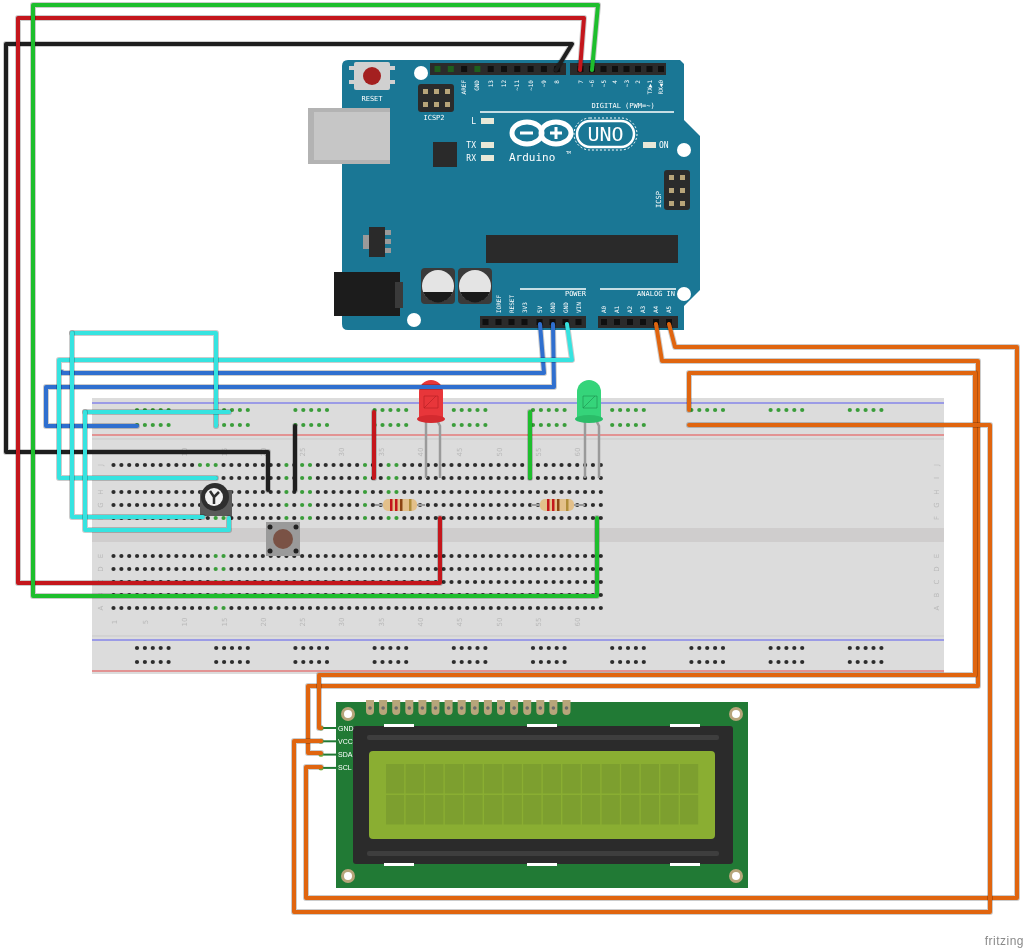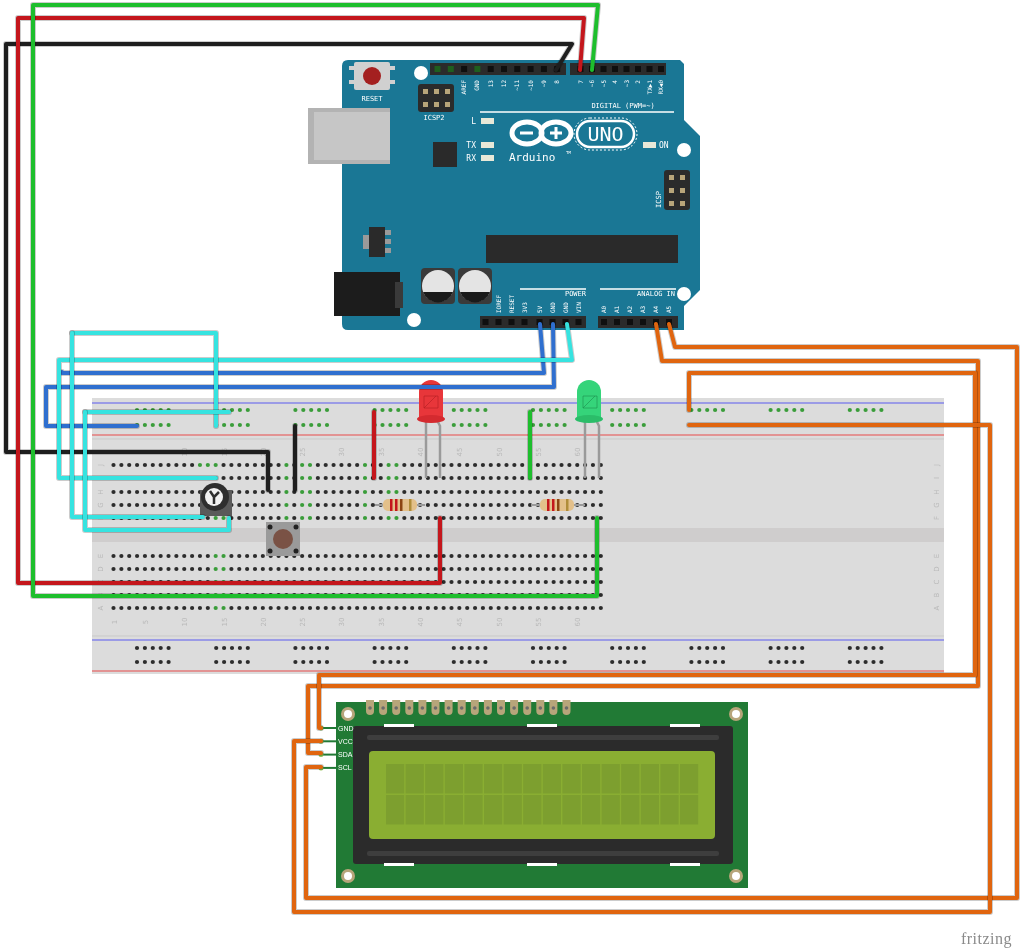--- a/index.html
+++ b/index.html
@@ -1,21 +1,21 @@
 <!DOCTYPE html>
 <html><head>
 <meta charset="utf-8">
 <style>
   html,body{margin:0;padding:0;background:#ffffff;}
   body{width:1024px;height:952px;position:relative;overflow:hidden;font-family:"DejaVu Sans Mono",monospace;}
   #stage{position:absolute;left:0;top:0;}
   .lbl{font-family:"DejaVu Sans Mono",monospace;fill:#ffffff;}
   .lcdlbl{font-family:"Liberation Sans",sans-serif;fill:#ffffff;font-size:7px;}
   .bbnum{font-family:"DejaVu Sans",sans-serif;fill:#b9b9b9;font-size:7px;}
-  #fritzing-logo{position:absolute;right:12px;bottom:4px;font-family:Liberation Serif, serif;font-size:16px;color:#8a8a8a;letter-spacing:0.5px;}
+  #fritzing-logo{position:absolute;right:0;bottom:4px;font-family:Liberation Sans, sans-serif;font-size:12px;color:#8a8a8a;letter-spacing:0.5px;}
 </style>
 </head>
 <body>
 
 <svg id="stage" width="1024" height="952" viewBox="0 0 1024 952" xmlns="http://www.w3.org/2000/svg">
 
   <g id="breadboard">
     <rect x="92" y="398" width="852" height="276" fill="#dcdcdc"></rect>
     <rect x="92" y="528" width="852" height="14" fill="#cfcdcd"></rect>
     <line x1="92" y1="403" x2="944" y2="403" stroke="#5b5bf0" stroke-width="1"></line>

